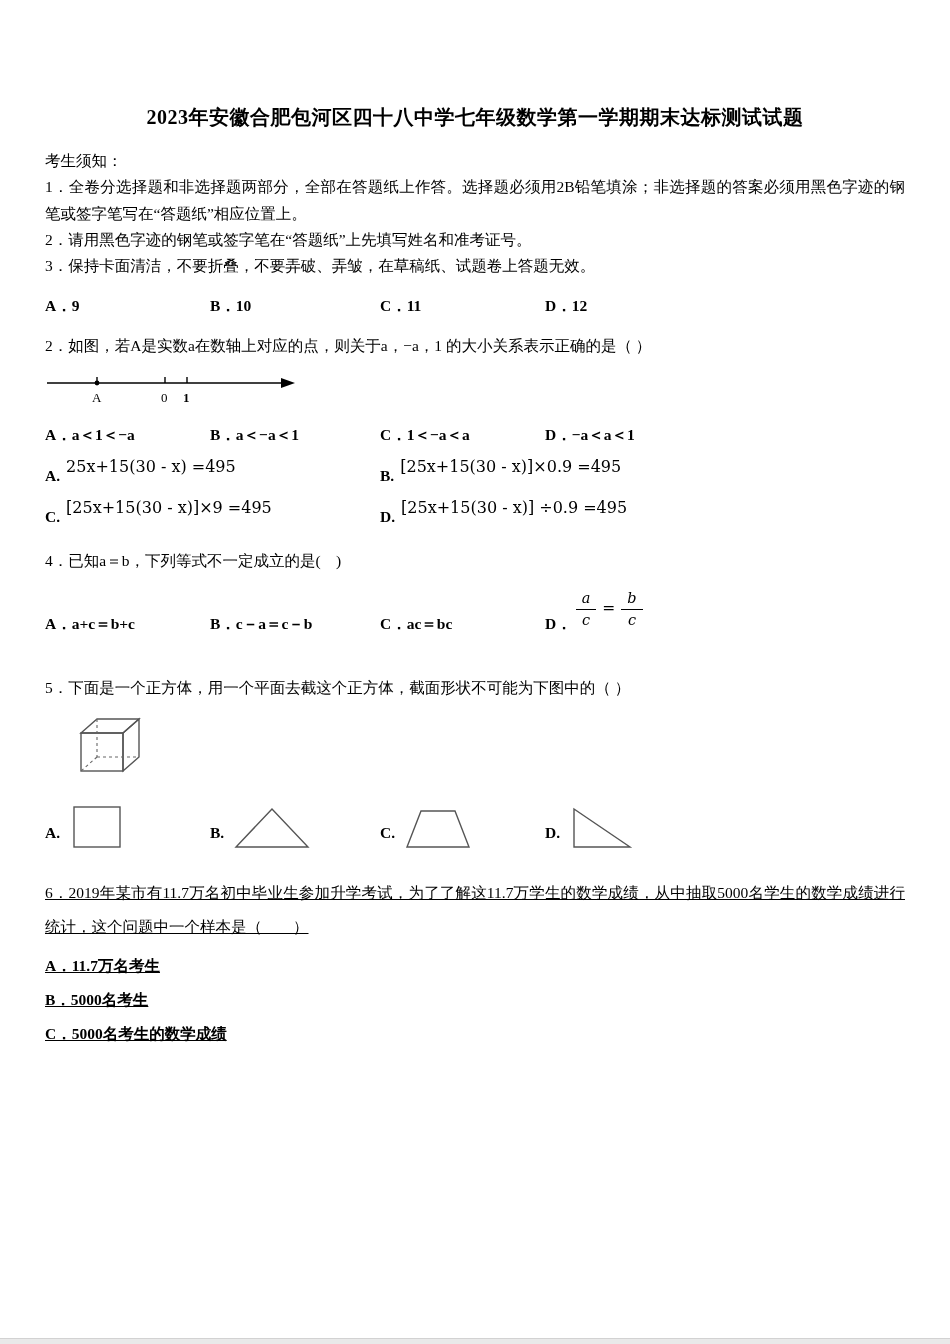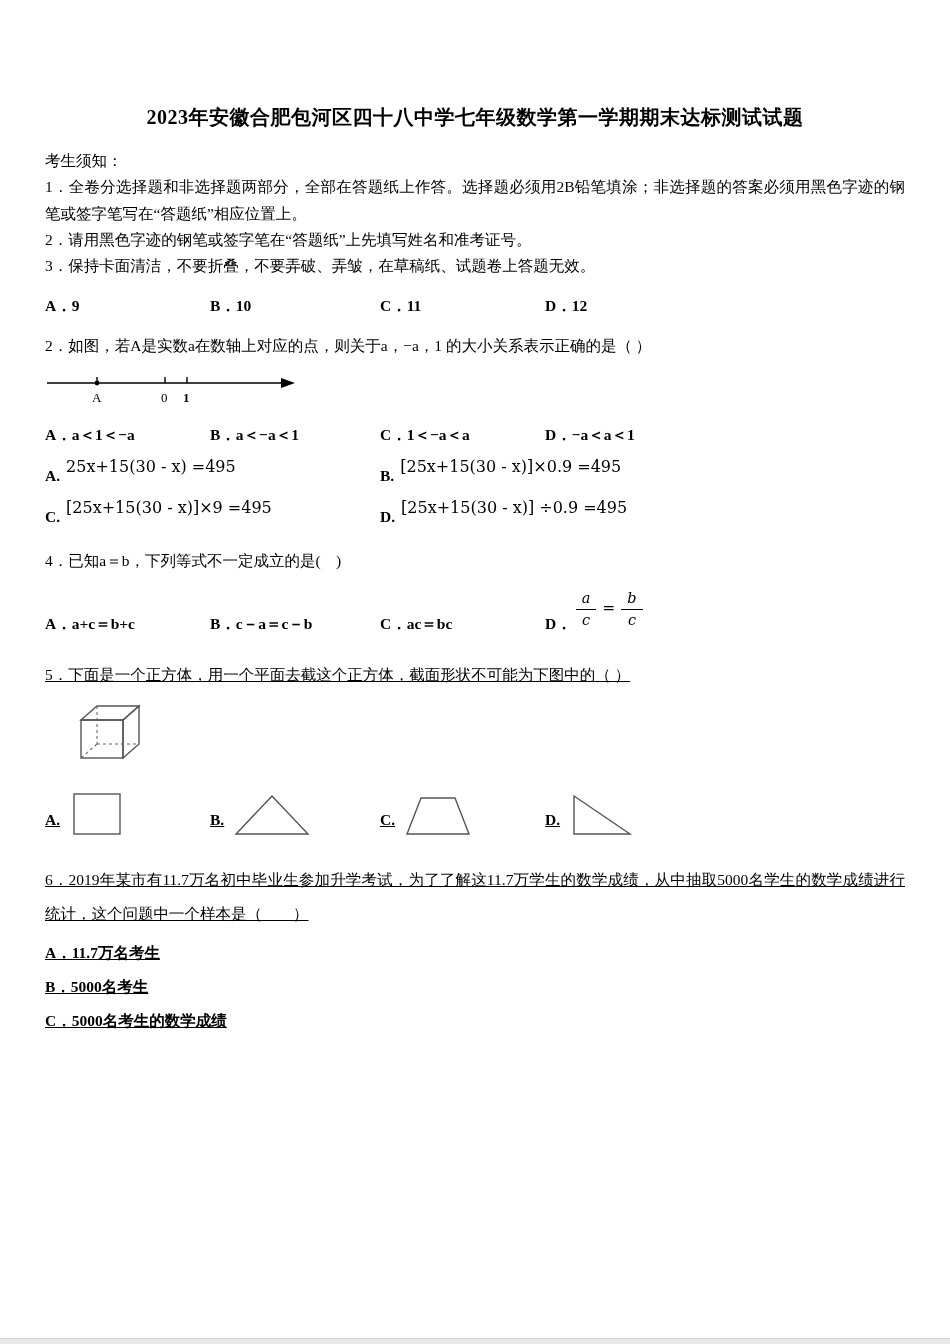--- a/index.html
+++ b/index.html
@@ -206,21 +206,21 @@
           <span class="frac-eq">=</span>
           <span class="frac">
             <span class="num">b</span>
             <span class="den">c</span>
           </span>
         </span>
       </span>
     </div>
   </div>
 
-  <div class="q" style="margin-top:25px;text-decoration:underline;">
+  <div class="q" style="margin-top:38px;">
     <p class="stem">5．下面是一个正方体，用一个平面去截这个正方体，截面形状不可能为下图中的（ ）</p>
     <div class="cube-figure">
       <svg width="84" height="66" viewBox="0 0 84 66">
         <rect class="shapeline" x="8" y="20" width="42" height="38"></rect>
         <polygon class="shapeline" points="8,20 24,6 66,6 50,20"></polygon>
         <polygon class="shapeline" points="50,20 66,6 66,44 50,58"></polygon>
         <line class="hiddenline" x1="24" y1="6" x2="24" y2="44"></line>
         <line class="hiddenline" x1="24" y1="44" x2="66" y2="44"></line>
         <line class="hiddenline" x1="24" y1="44" x2="8" y2="58"></line>
       </svg>

